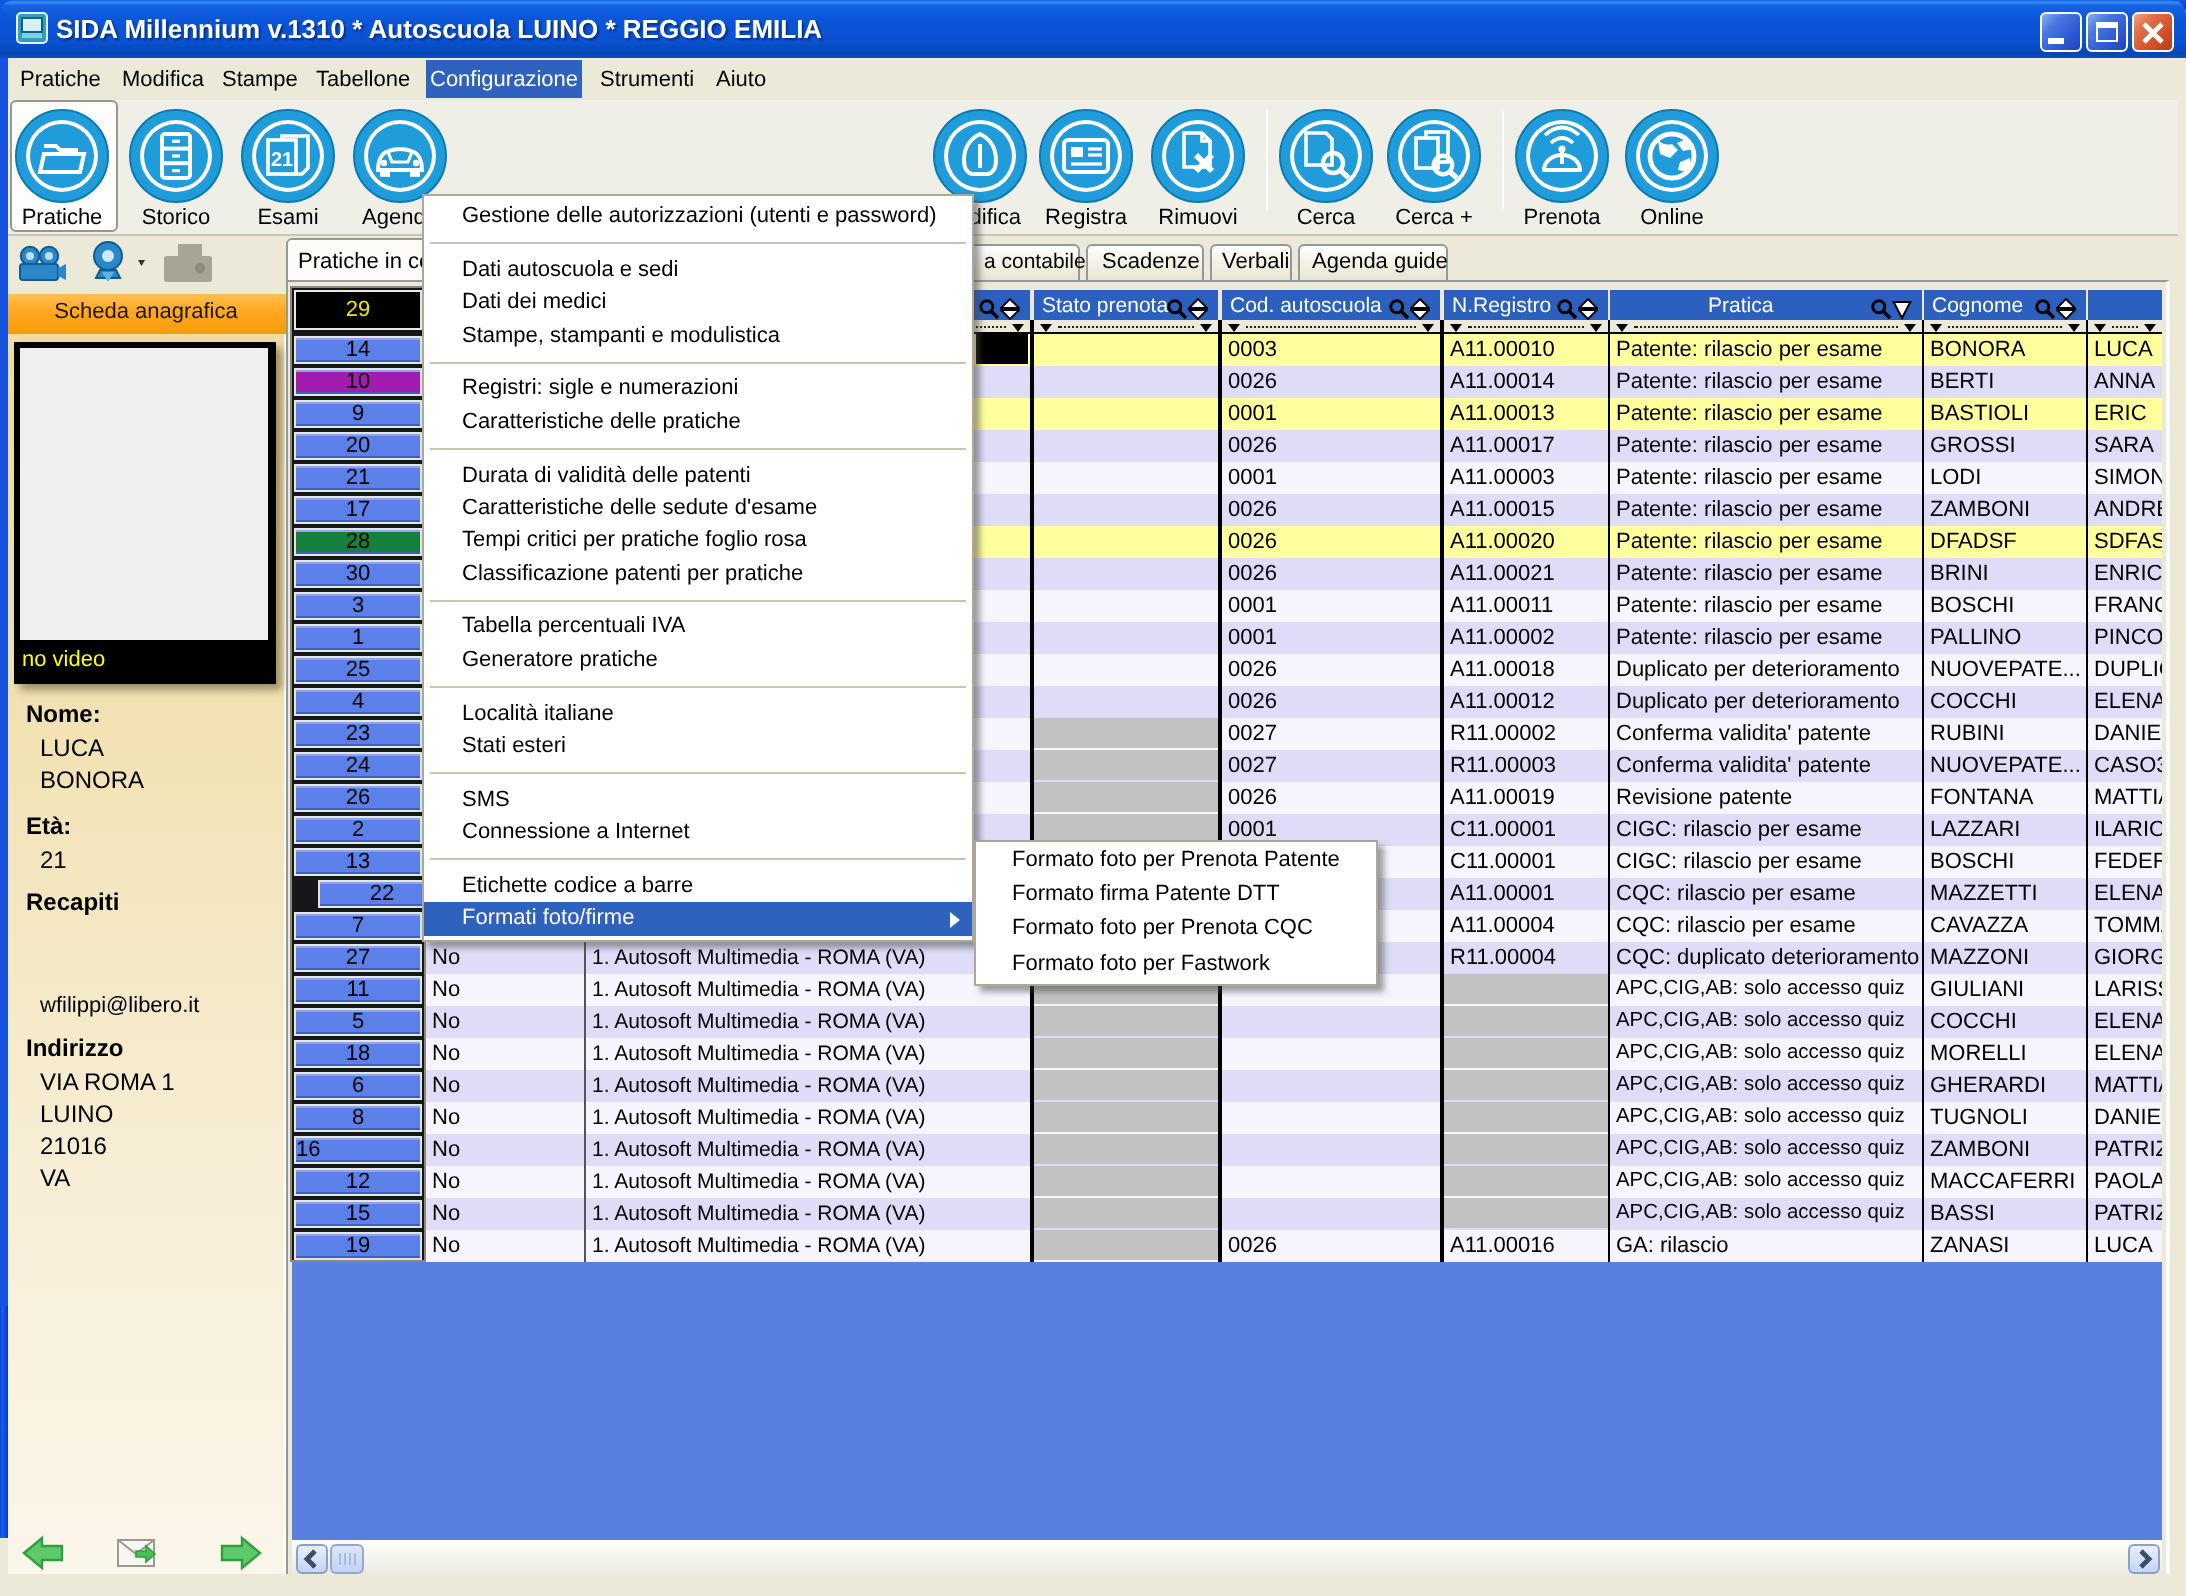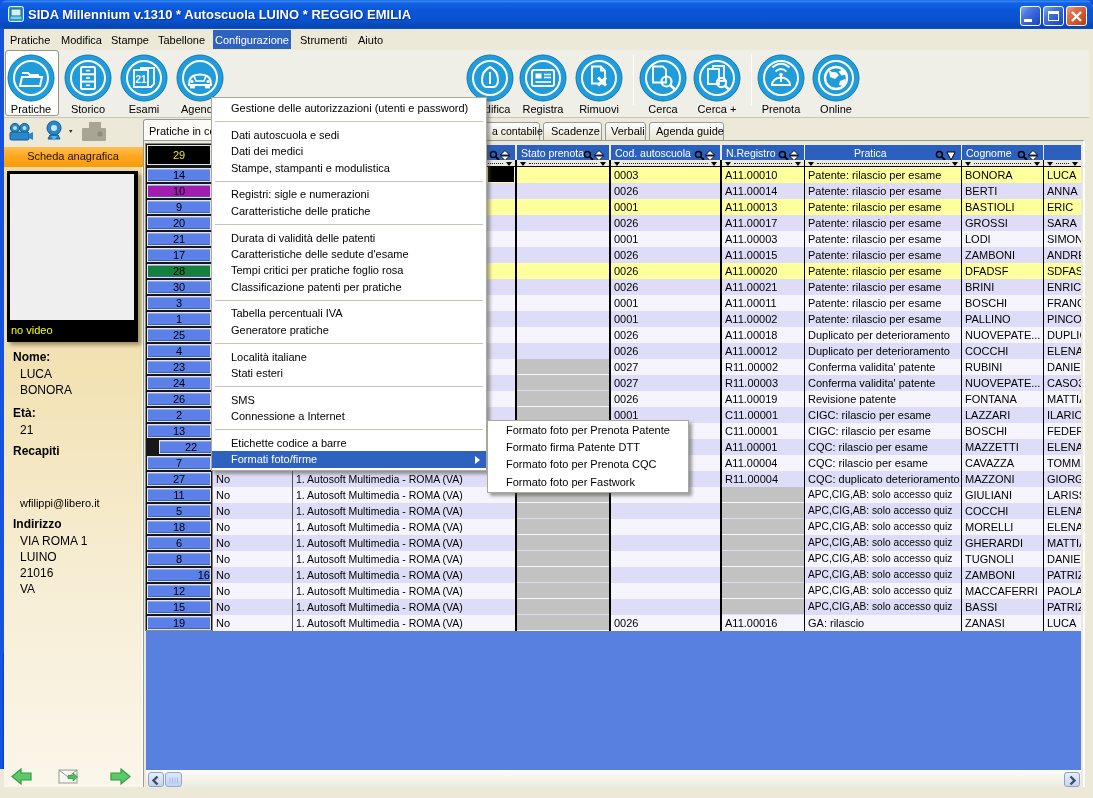--- a/index.html
+++ b/index.html
@@ -729,21 +729,21 @@
 <div class="abs" style="left:147px;top:408px;width:64px;height:14px;background:#5b80e8;border:1px solid #e4e4e0;box-shadow:inset 0 1px 0 #8ea6f0, inset 0 -1px 0 #3e60c4;font-size:11px;color:#000;text-align:center;line-height:12px;">2</div>
 <div class="abs" style="left:147px;top:424px;width:64px;height:14px;background:#5b80e8;border:1px solid #e4e4e0;box-shadow:inset 0 1px 0 #8ea6f0, inset 0 -1px 0 #3e60c4;font-size:11px;color:#000;text-align:center;line-height:12px;">13</div>
 <div class="abs" style="left:147px;top:440px;width:64px;height:14px;background:#5b80e8;border:1px solid #e4e4e0;box-shadow:inset 0 1px 0 #8ea6f0, inset 0 -1px 0 #3e60c4;font-size:11px;color:#000;text-align:center;line-height:12px;margin-left:12px;">22</div>
 <div class="abs" style="left:147px;top:456px;width:64px;height:14px;background:#5b80e8;border:1px solid #e4e4e0;box-shadow:inset 0 1px 0 #8ea6f0, inset 0 -1px 0 #3e60c4;font-size:11px;color:#000;text-align:center;line-height:12px;">7</div>
 <div class="abs" style="left:147px;top:472px;width:64px;height:14px;background:#5b80e8;border:1px solid #e4e4e0;box-shadow:inset 0 1px 0 #8ea6f0, inset 0 -1px 0 #3e60c4;font-size:11px;color:#000;text-align:center;line-height:12px;">27</div>
 <div class="abs" style="left:147px;top:488px;width:64px;height:14px;background:#5b80e8;border:1px solid #e4e4e0;box-shadow:inset 0 1px 0 #8ea6f0, inset 0 -1px 0 #3e60c4;font-size:11px;color:#000;text-align:center;line-height:12px;">11</div>
 <div class="abs" style="left:147px;top:504px;width:64px;height:14px;background:#5b80e8;border:1px solid #e4e4e0;box-shadow:inset 0 1px 0 #8ea6f0, inset 0 -1px 0 #3e60c4;font-size:11px;color:#000;text-align:center;line-height:12px;">5</div>
 <div class="abs" style="left:147px;top:520px;width:64px;height:14px;background:#5b80e8;border:1px solid #e4e4e0;box-shadow:inset 0 1px 0 #8ea6f0, inset 0 -1px 0 #3e60c4;font-size:11px;color:#000;text-align:center;line-height:12px;">18</div>
 <div class="abs" style="left:147px;top:536px;width:64px;height:14px;background:#5b80e8;border:1px solid #e4e4e0;box-shadow:inset 0 1px 0 #8ea6f0, inset 0 -1px 0 #3e60c4;font-size:11px;color:#000;text-align:center;line-height:12px;">6</div>
 <div class="abs" style="left:147px;top:552px;width:64px;height:14px;background:#5b80e8;border:1px solid #e4e4e0;box-shadow:inset 0 1px 0 #8ea6f0, inset 0 -1px 0 #3e60c4;font-size:11px;color:#000;text-align:center;line-height:12px;">8</div>
-<div class="abs" style="left:147px;top:568px;width:64px;height:14px;background:#5b80e8;border:1px solid #e4e4e0;box-shadow:inset 0 1px 0 #8ea6f0, inset 0 -1px 0 #3e60c4;font-size:11px;color:#000;text-align:right;line-height:12px;">16</div>
+<div class="abs" style="left:147px;top:568px;width:64px;height:14px;background:#5b80e8;border:1px solid #e4e4e0;box-shadow:inset 0 1px 0 #8ea6f0, inset 0 -1px 0 #3e60c4;font-size:11px;color:#000;text-align:left;line-height:12px;">16</div>
 <div class="abs" style="left:147px;top:584px;width:64px;height:14px;background:#5b80e8;border:1px solid #e4e4e0;box-shadow:inset 0 1px 0 #8ea6f0, inset 0 -1px 0 #3e60c4;font-size:11px;color:#000;text-align:center;line-height:12px;">12</div>
 <div class="abs" style="left:147px;top:600px;width:64px;height:14px;background:#5b80e8;border:1px solid #e4e4e0;box-shadow:inset 0 1px 0 #8ea6f0, inset 0 -1px 0 #3e60c4;font-size:11px;color:#000;text-align:center;line-height:12px;">15</div>
 <div class="abs" style="left:147px;top:616px;width:64px;height:14px;background:#5b80e8;border:1px solid #e4e4e0;box-shadow:inset 0 1px 0 #8ea6f0, inset 0 -1px 0 #3e60c4;font-size:11px;color:#000;text-align:center;line-height:12px;">19</div>
 <div class="abs" style="left:211px;top:49px;width:276px;background:#fff;border:1px solid #aca899;box-shadow:3px 3px 3px rgba(70,70,70,.5);padding:2px 0;z-index:50;margin-top:48px;">
     <div style="height:16.4px;line-height:16.4px;font-size:11px;color:#000;padding-left:19px;white-space:nowrap;">Gestione delle autorizzazioni (utenti e password)</div>
     <div style="height:10.4px;position:relative;">
       <div style="position:absolute;left:3px;right:3px;top:4.7px;border-top:1px solid #c8c5b2;"></div>
     </div>
     <div style="height:16.4px;line-height:16.4px;font-size:11px;color:#000;padding-left:19px;white-space:nowrap;">Dati autoscuola e sedi</div>
     <div style="height:16.4px;line-height:16.4px;font-size:11px;color:#000;padding-left:19px;white-space:nowrap;">Dati dei medici</div>

